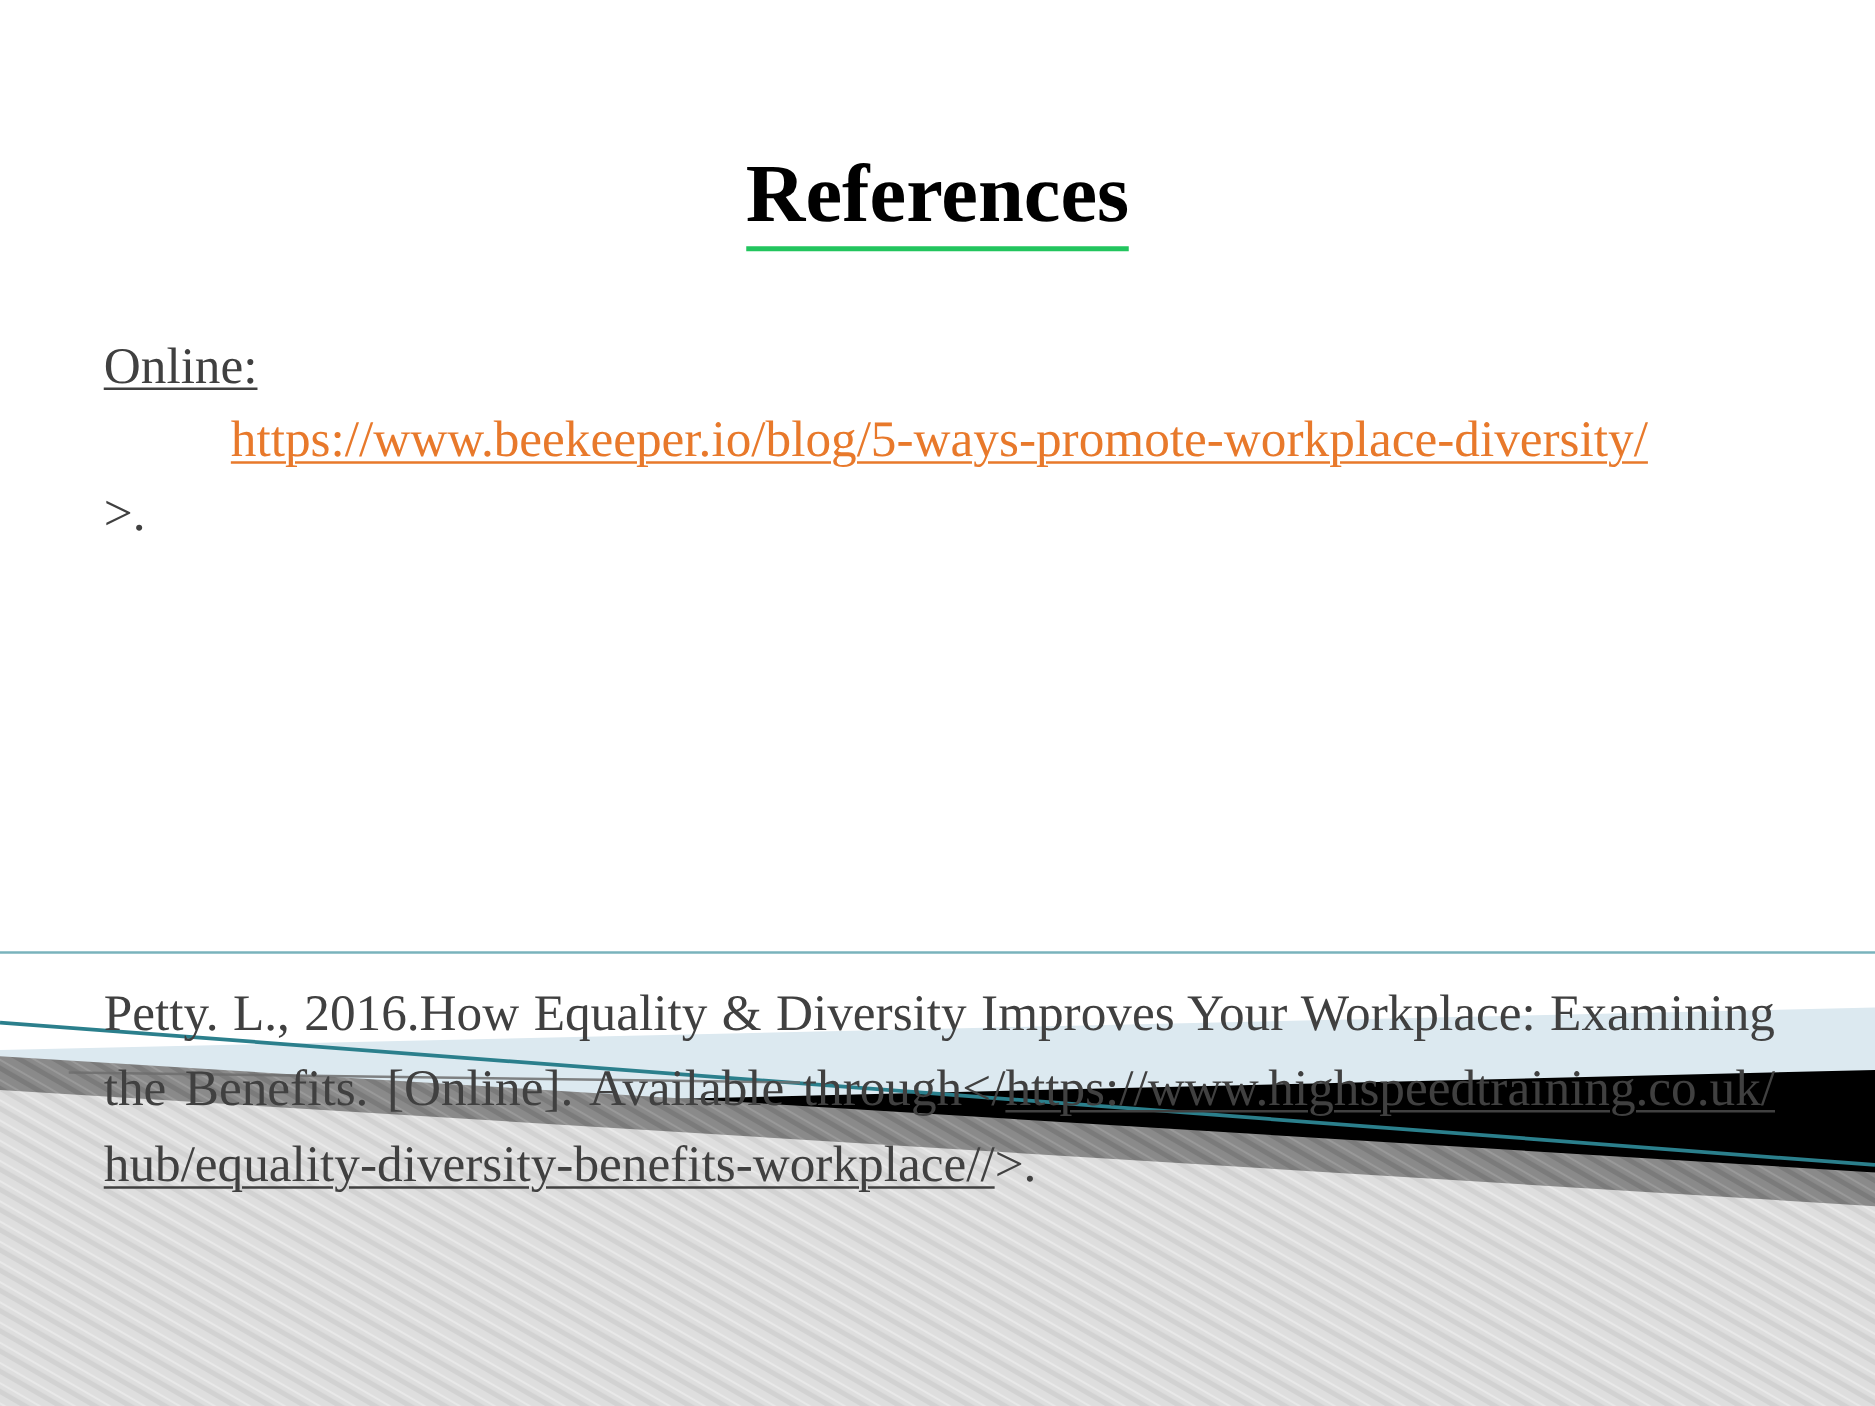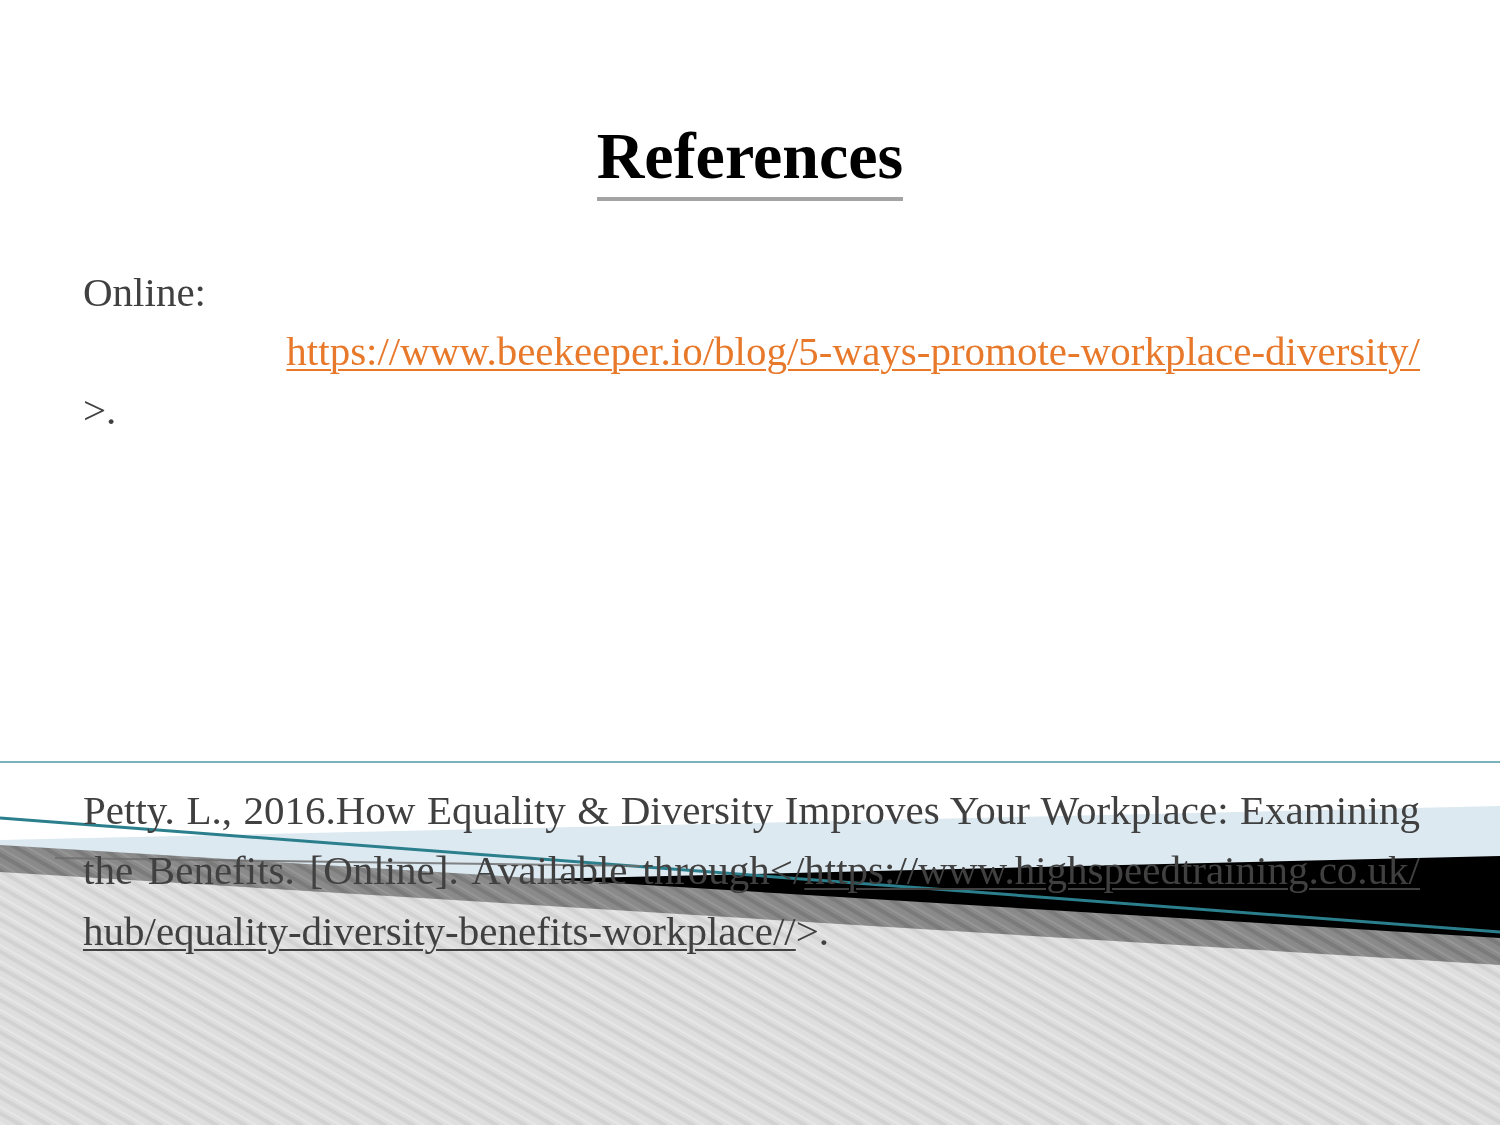--- a/index.html
+++ b/index.html
@@ -47,21 +47,21 @@
     width: 1500px;
     text-align: center;
   }
   .title-text {
     display: inline-block;
     font-family: "Liberation Serif", "DejaVu Serif", serif;
     font-weight: bold;
     font-size: 66px;
     line-height: 1.1;
     color: #000000;
-    border-bottom: 4px solid #a3a3a3;
+    border-bottom: 4px solid #22c55e;
     padding-bottom: 4px;
     letter-spacing: 0px;
   }
 
   
   .body-wrap {
     position: absolute;
     left: 83px;
     top: 262px;
     width: 1337px;
@@ -73,21 +73,21 @@
     font-size: 41px;
     line-height: 1.47;
     color: #404040;
     margin: 0;
     text-align: justify;
     text-justify: inter-word;
   }
 
   .ref-para { text-align: justify; }
 
-  .u { text-decoration-thickness: 2px; text-underline-offset: 4px; }
+  .u { text-decoration: underline; text-decoration-thickness: 2px; text-underline-offset: 4px; }
 
   .link-orange {
     color: #E8792B;
     text-decoration: underline;
     text-decoration-thickness: 2px;
     text-underline-offset: 4px;
     word-break: break-all;
   }
 
   .link-gray {
@@ -96,21 +96,21 @@
     text-decoration-thickness: 2px;
     text-underline-offset: 4px;
     word-break: break-all;
   }
 
   .block-url {
     font-family: "Liberation Serif", "DejaVu Serif", serif;
     font-size: 41px;
     line-height: 1.42;
     margin: 0;
-    text-align: right;
+    text-align: center;
     word-break: break-all;
   }
 
   .spacer-lg { height: 68px; }
 
   
   .body-wrap { z-index: 5; }
   .deco-layer { z-index: 1; }
   .bottom-text-layer { z-index: 6; }
 </style>

